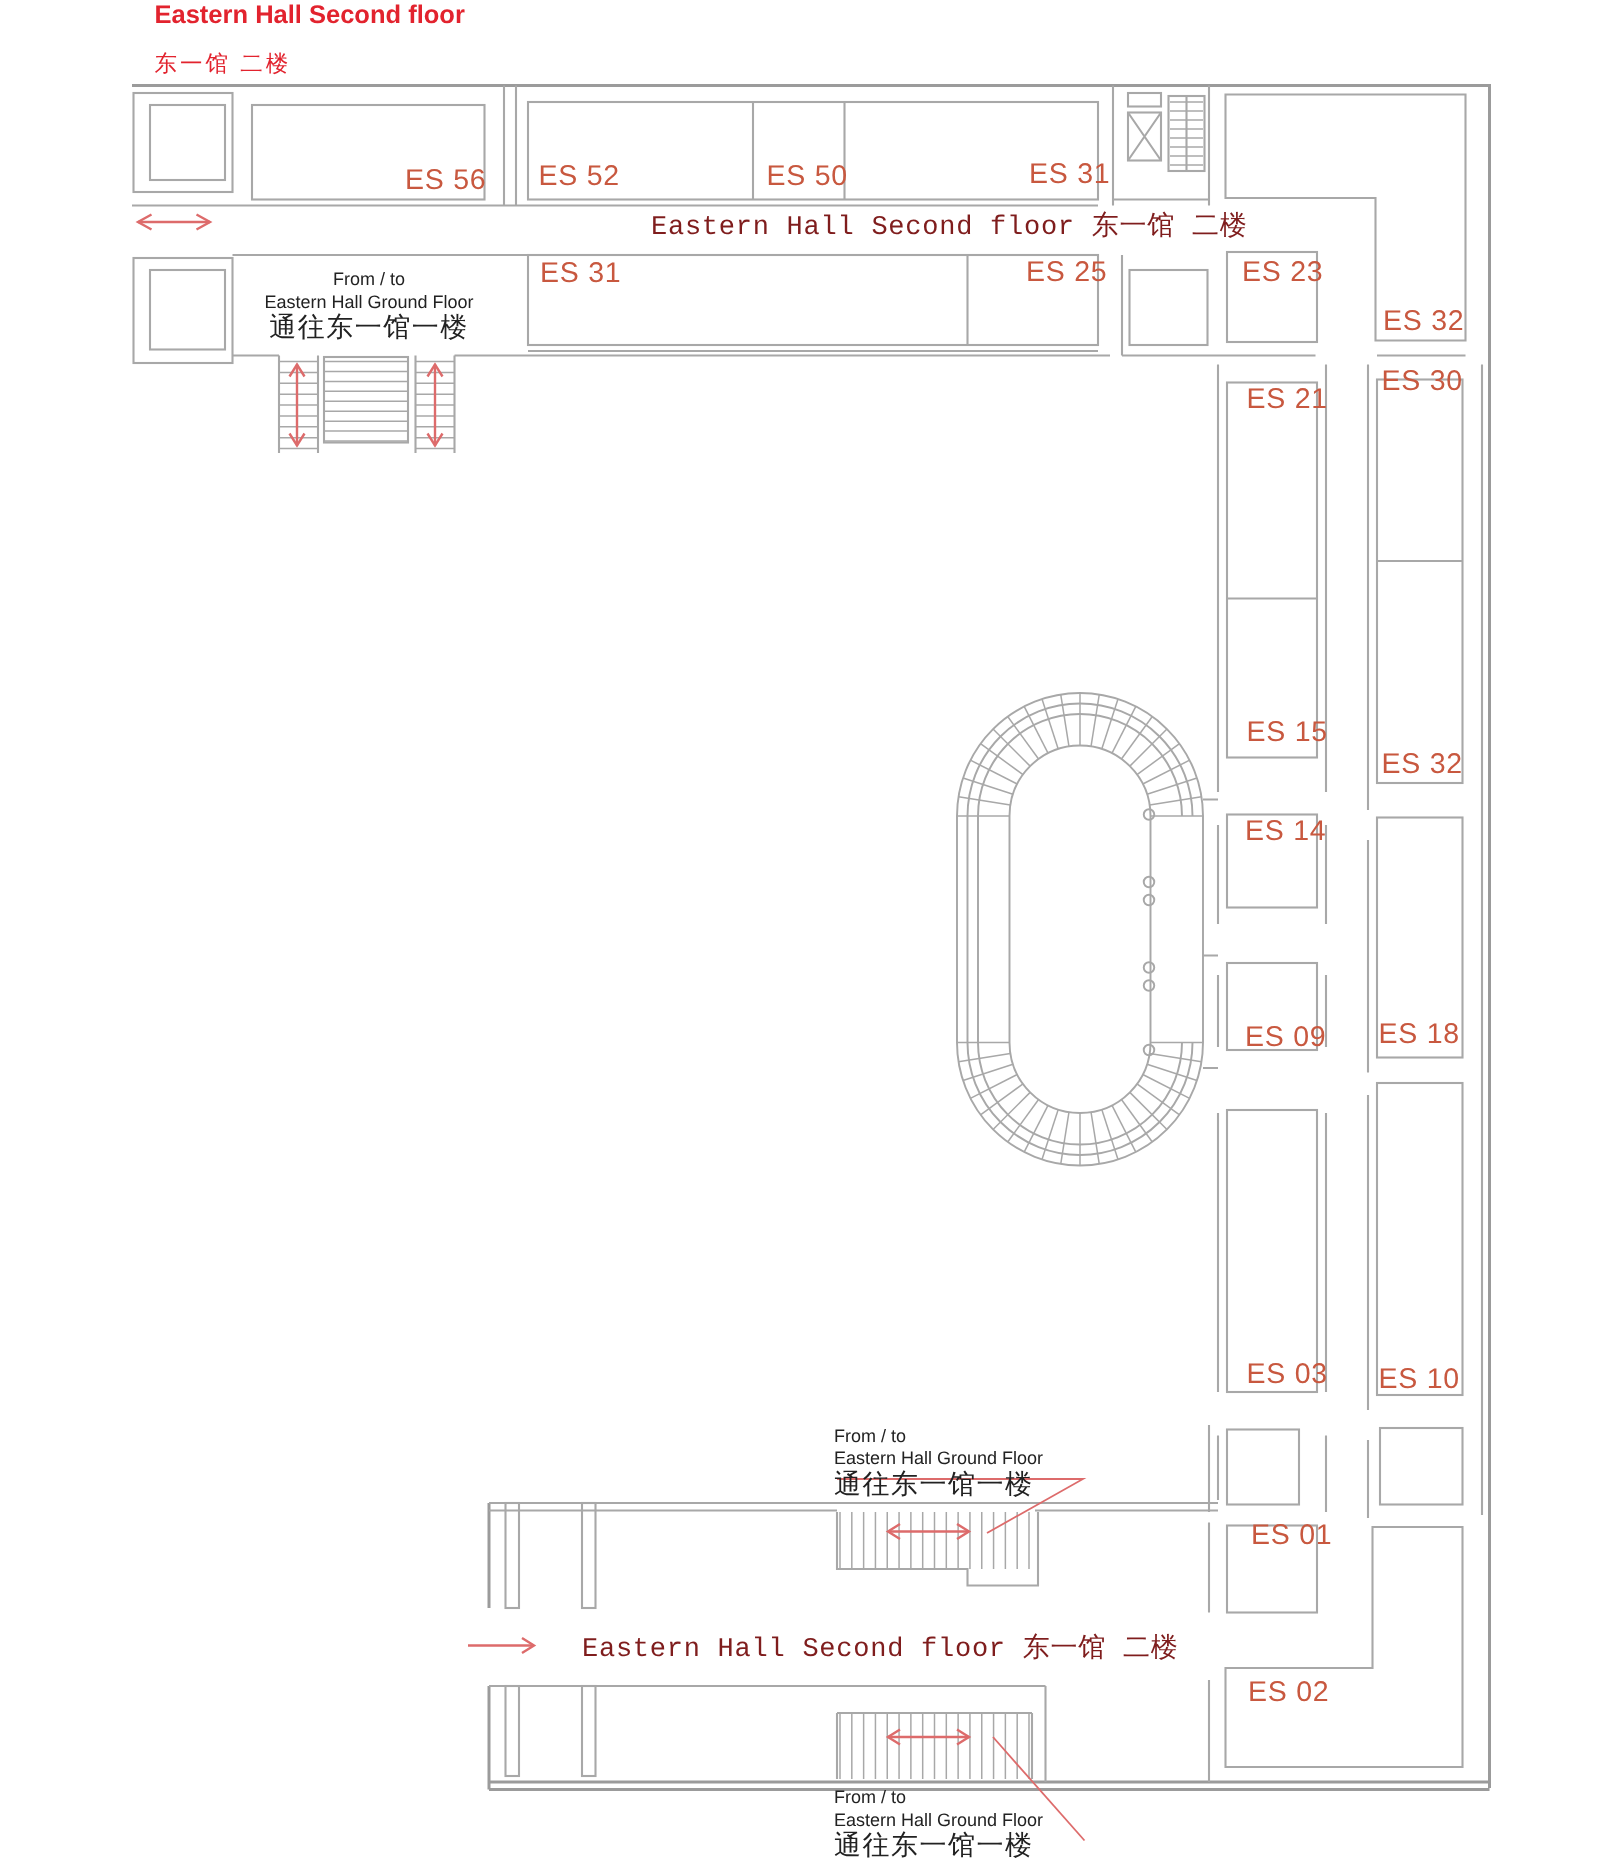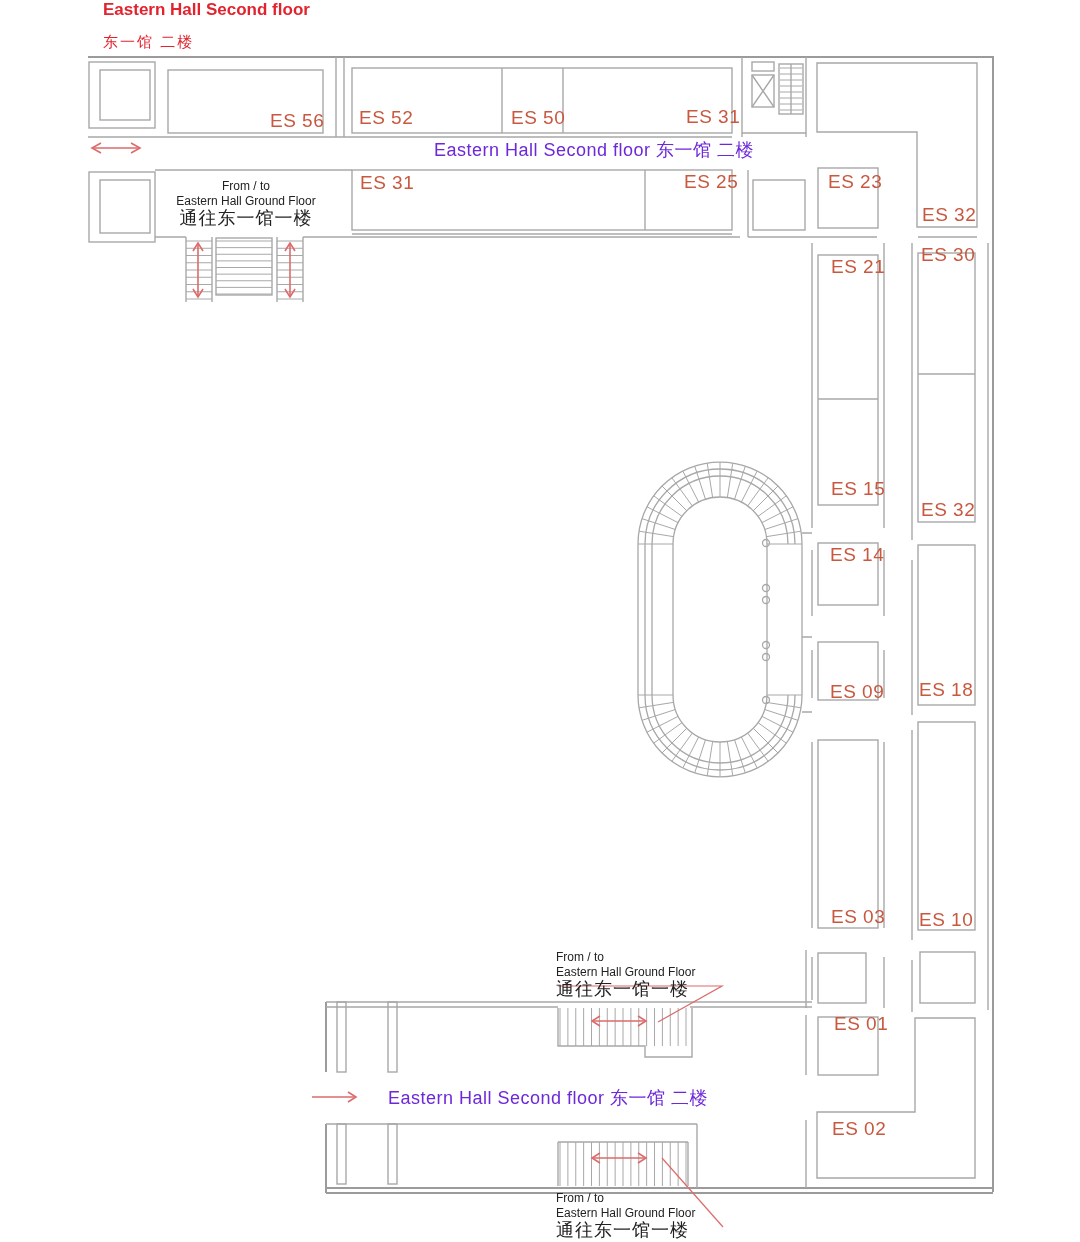--- a/index.html
+++ b/index.html
@@ -4,21 +4,21 @@
 <style>
   html,body{margin:0;padding:0;background:#ffffff;}
   .stage{
     position:relative;width:1080px;height:1242px;background:#fff;overflow:hidden;
     font-family:"Liberation Sans", sans-serif;
   }
   .stage svg{position:absolute;left:0;top:0;}
   .abs{position:absolute;white-space:nowrap;}
   .title-en{left:103px;top:0px;font-size:17px;font-weight:bold;color:#e2232e;}
   .title-zh{left:103px;top:21px;font-size:15px;color:#e2232e;letter-spacing:2px;margin-top:12px;}
-  .hall-gray{font-size:18px;color:#6d28d9;letter-spacing:0.5px;}
+  .hall-gray{font-size:18px;color:#7f1d1d;letter-spacing:0.5px;font-family:Liberation Mono, monospace;}
   .hall-top{left:434px;top:138px;}
   .hall-bottom{left:388px;top:1086px;}
   .es{position:absolute;font-size:19px;color:#c8583f;letter-spacing:0.5px;}
   .note{position:absolute;color:#222;font-size:12px;line-height:15px;}
   .note .cjk{font-size:18px;line-height:19px;letter-spacing:1px;}
   .note-tl{left:166px;top:179px;width:160px;text-align:center;}
   .note-bu{left:556px;top:950px;text-align:left;}
   .note-bl{left:556px;top:1191px;text-align:left;}
   .entrance{right:773px;top:1042px;text-align:right;line-height:24px;}
   .entrance .l1{font-size:20px;color:#1d1d1d;font-weight:500;letter-spacing:1px;}

